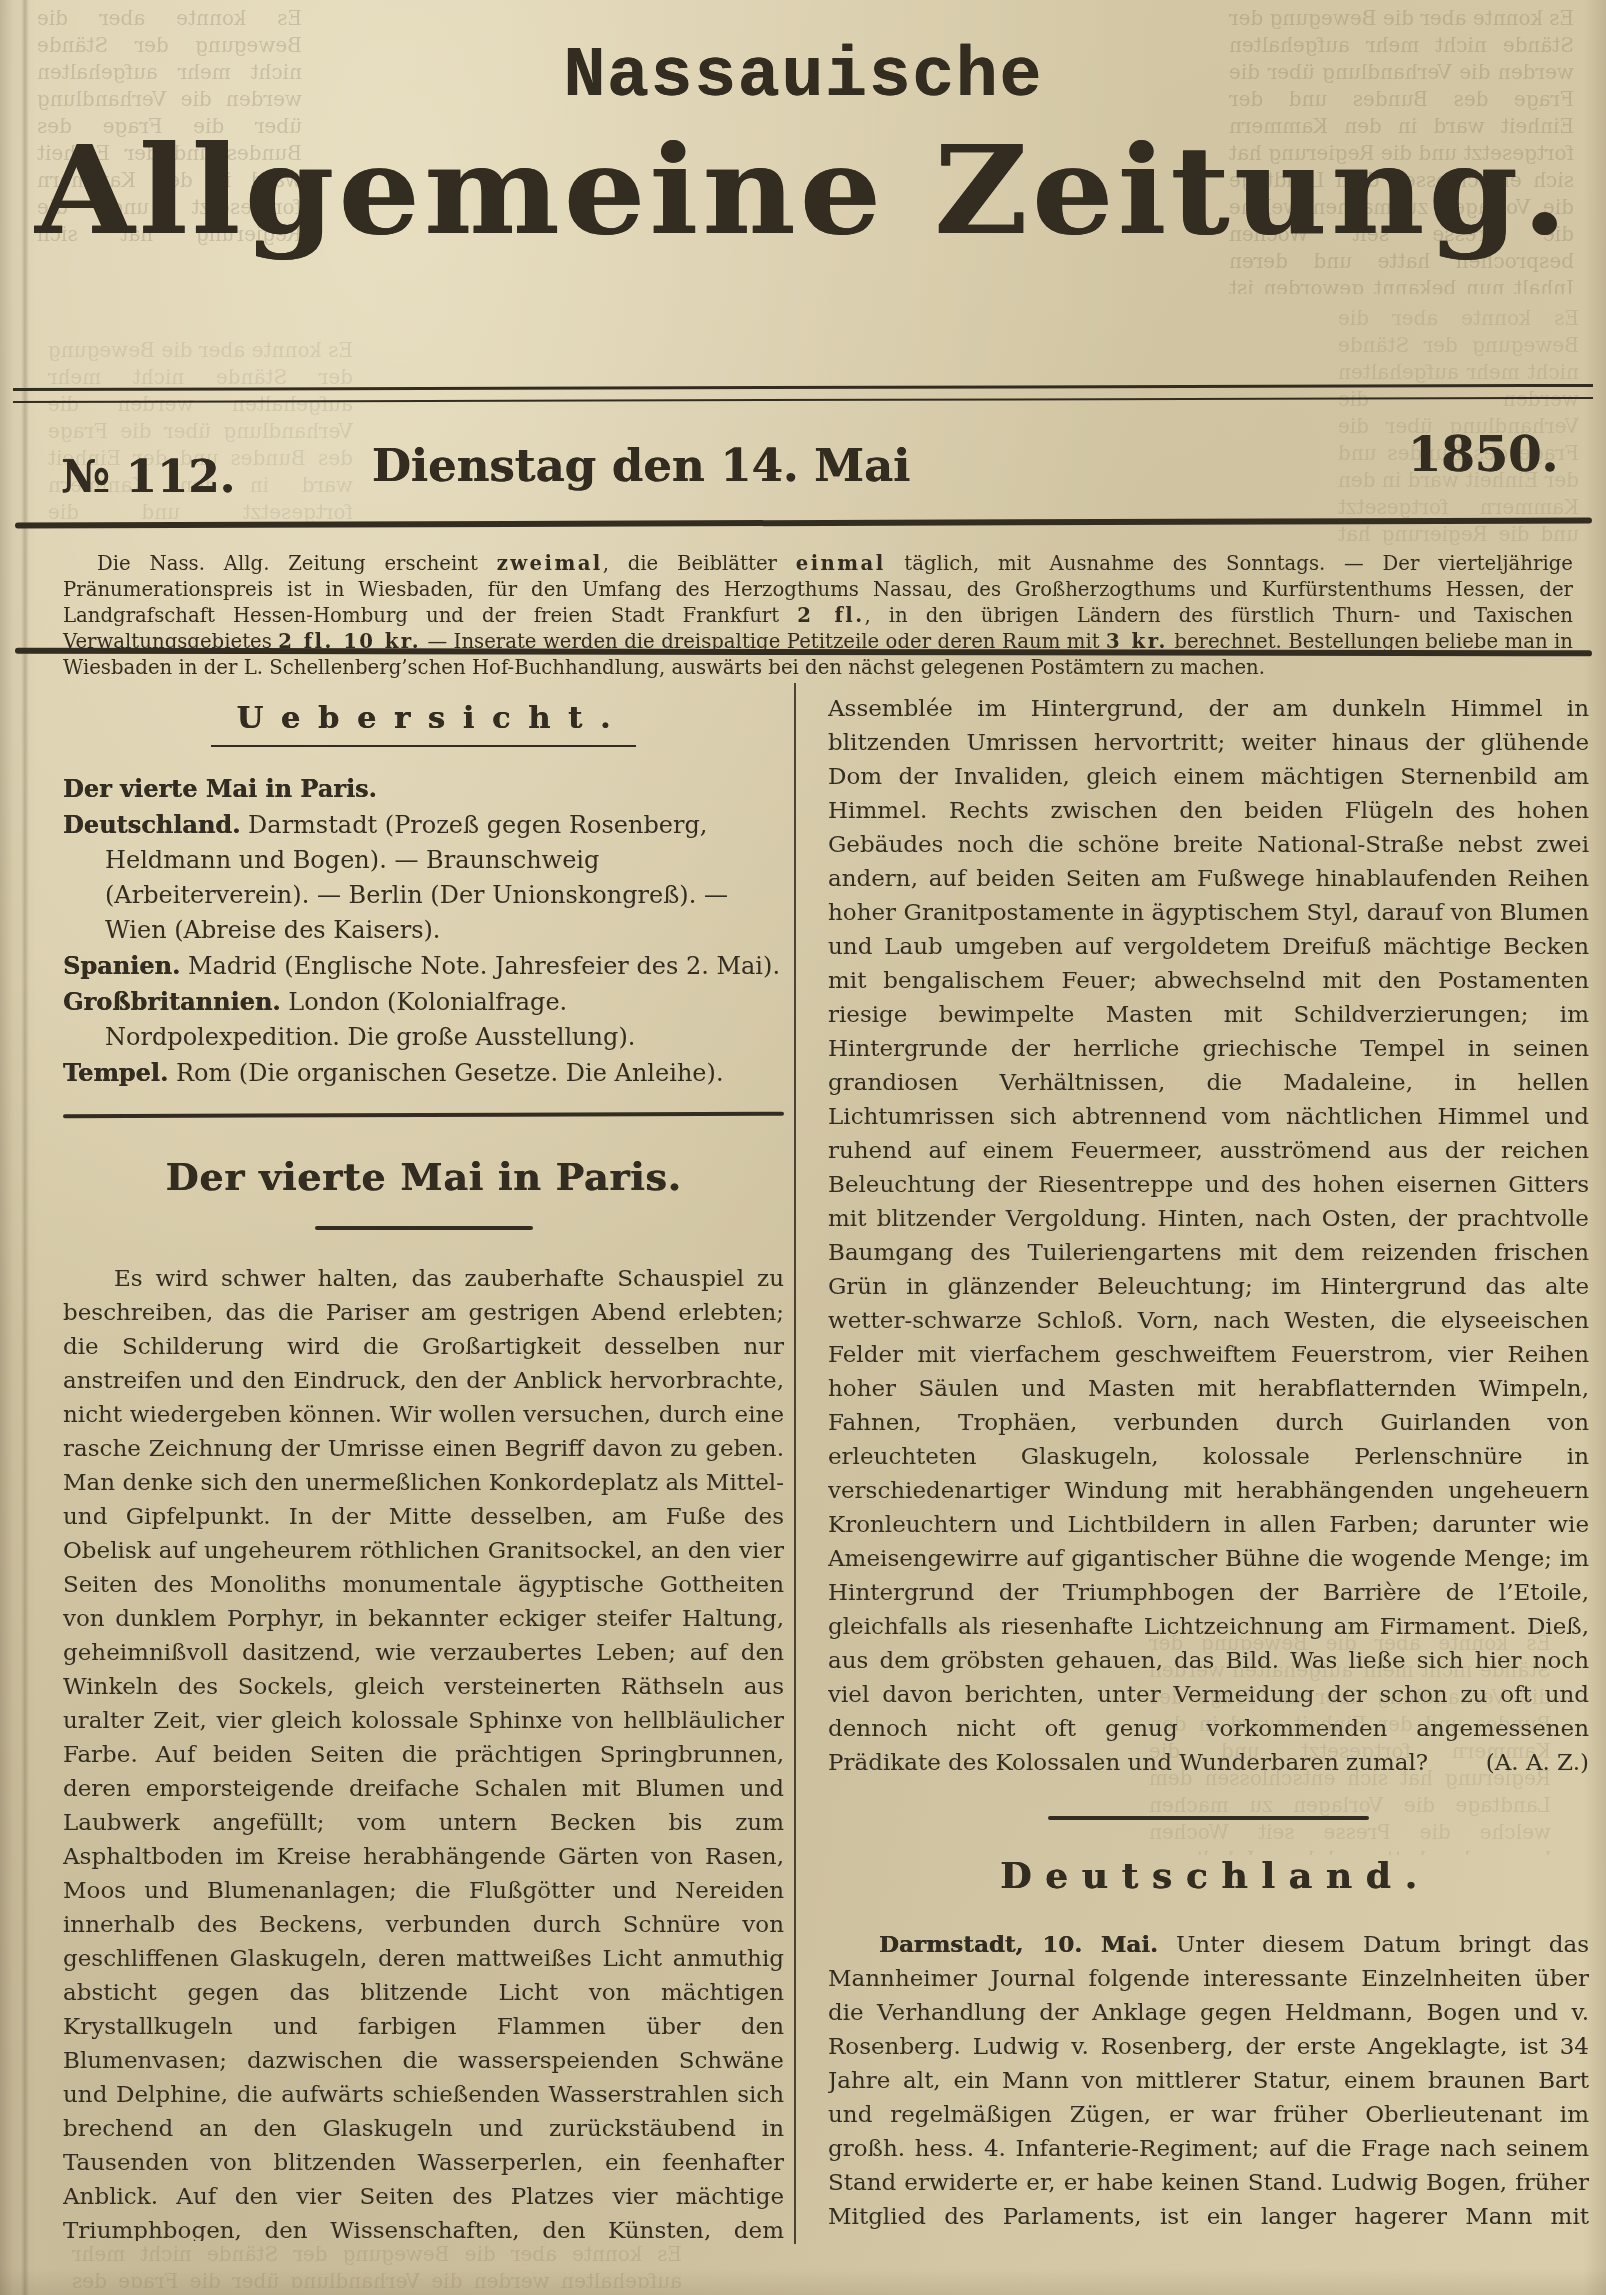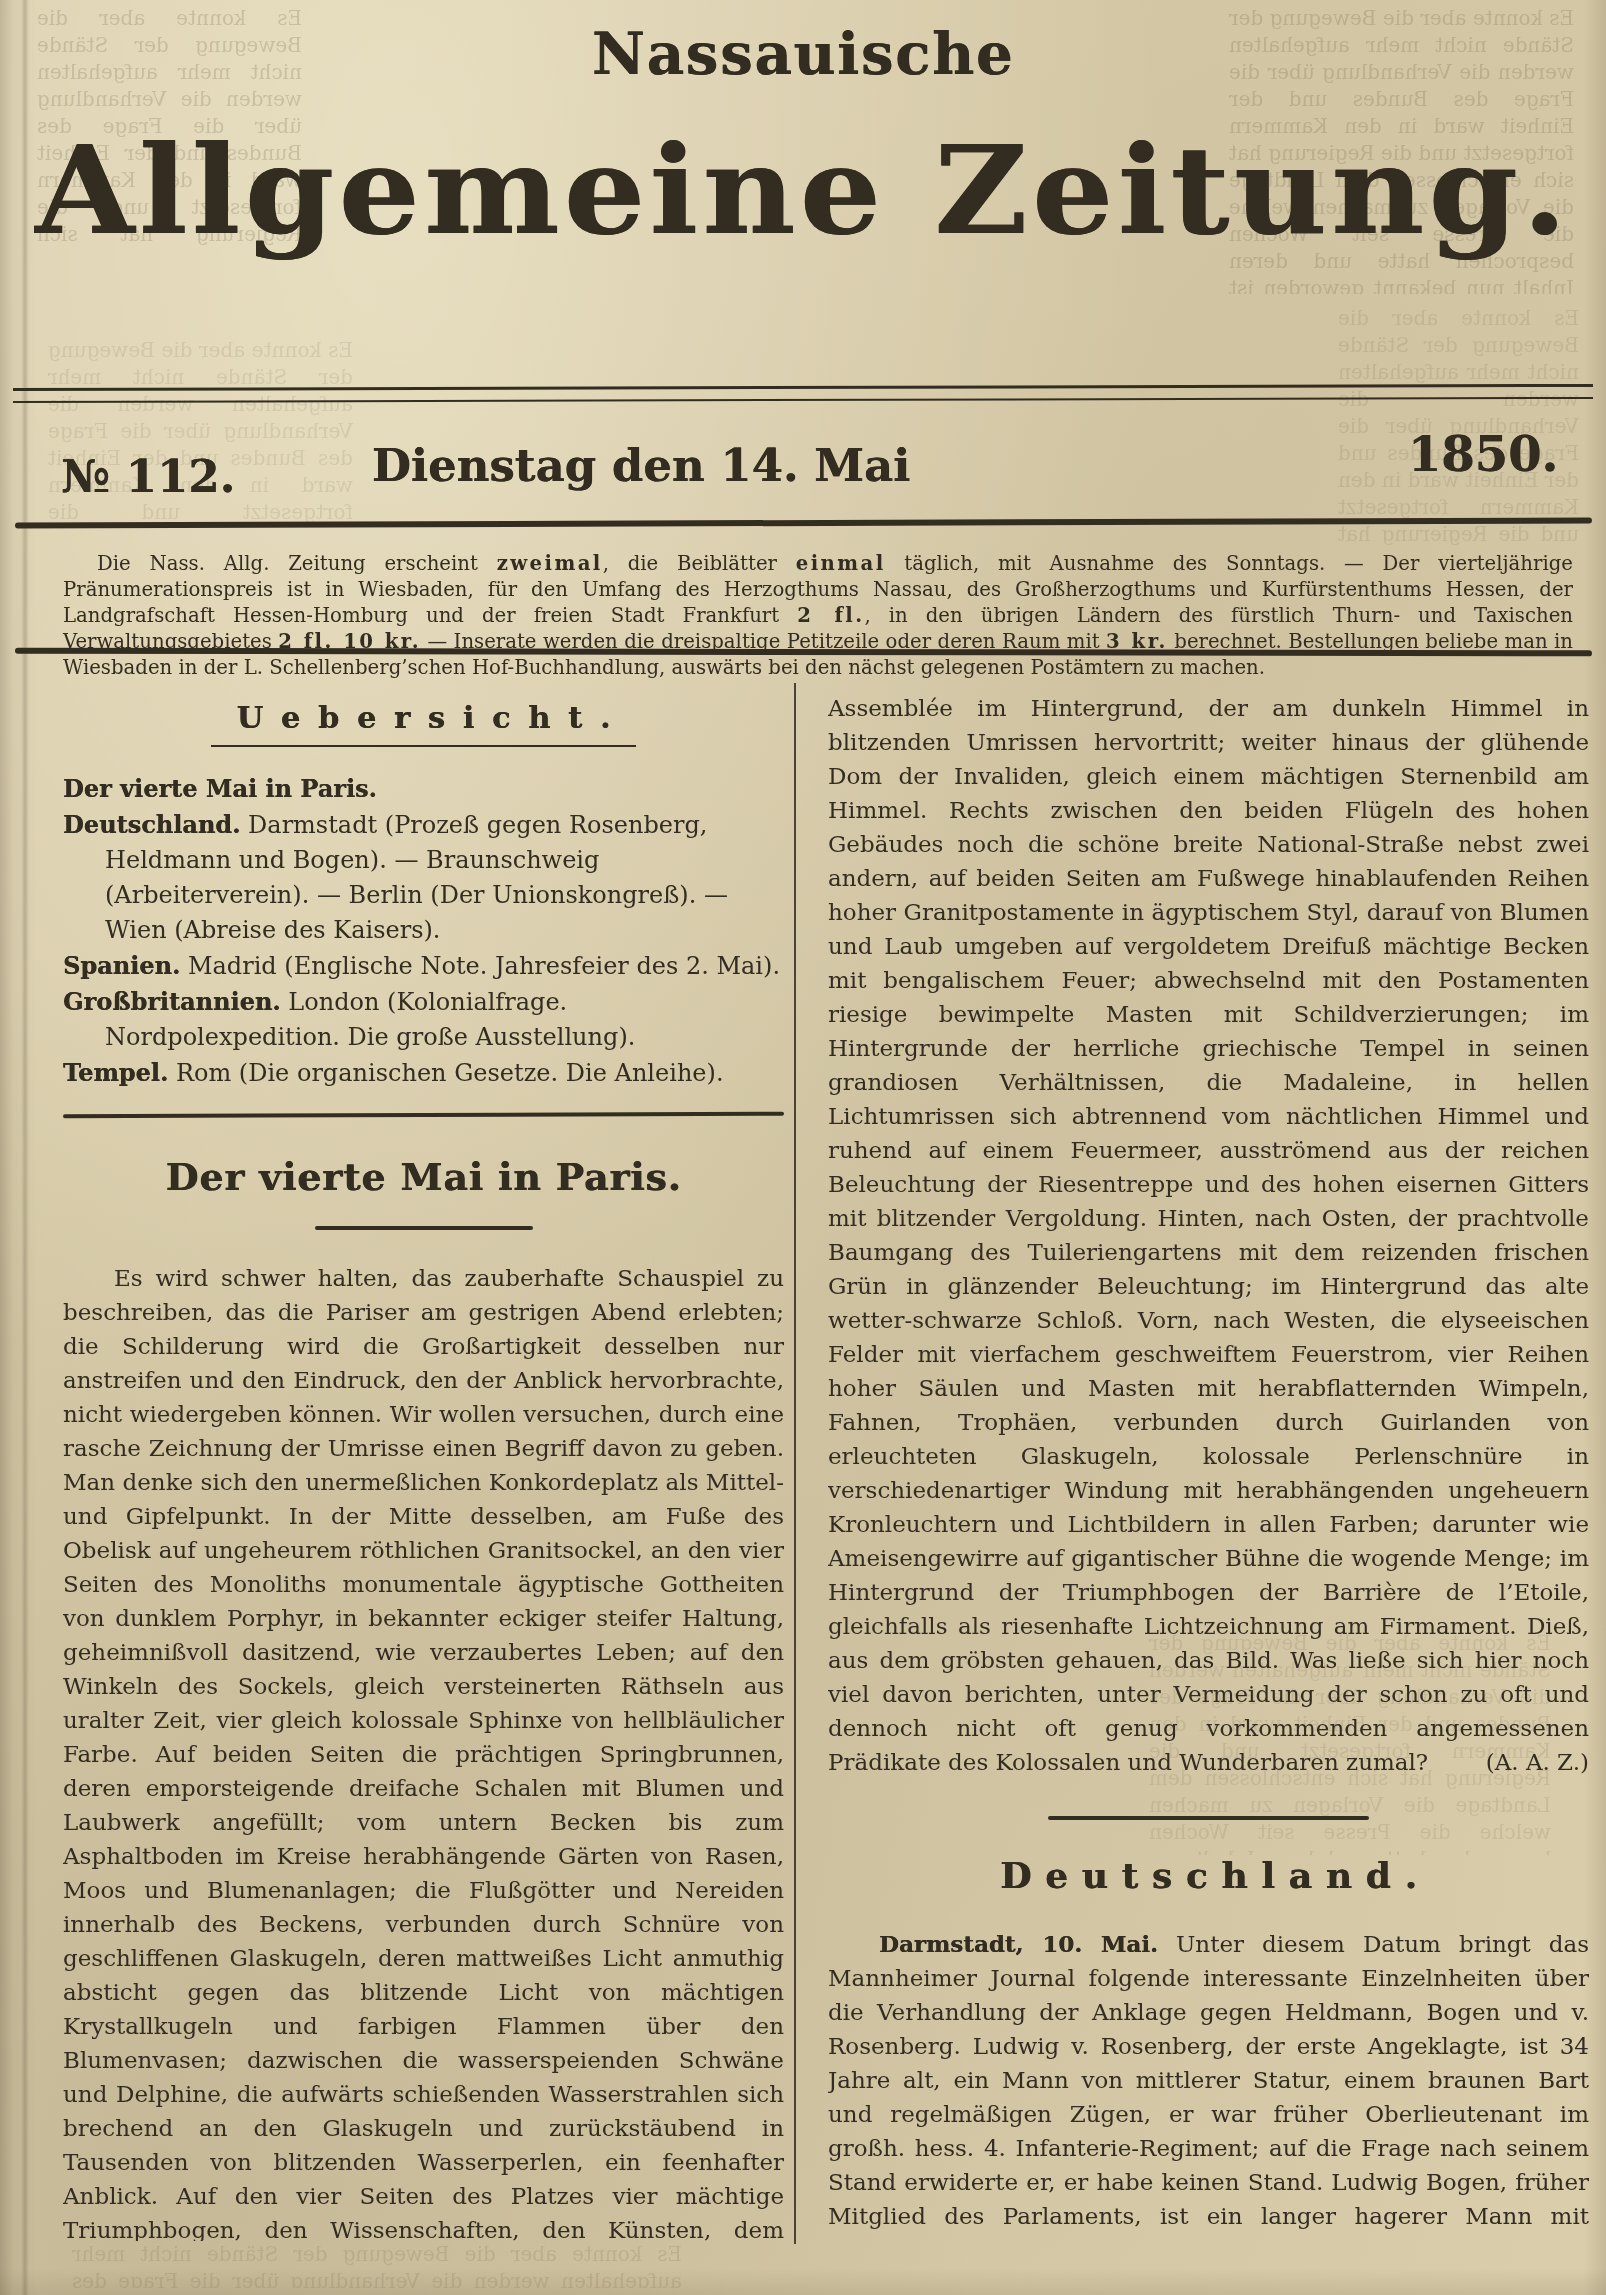--- a/index.html
+++ b/index.html
@@ -26,22 +26,22 @@
   }
   
   .ghost{
     position:absolute;z-index:0;
     transform:scaleX(-1);
     color:#7a6e55;opacity:0.26;filter:blur(0.6px);
     font-size:20px;line-height:27px;text-align:justify;overflow:hidden;
     pointer-events:none;
   }
   .blackletter{font-weight:bold;text-shadow:0.5px 0 currentColor;}
-  #title1{position:absolute;z-index:1;top:4px;left:0;width:100%;text-align:center;
-    font-size:58px;line-height:100px;letter-spacing:1.6px;}
+  #title1{position:absolute;z-index:1;top:27px;left:0;width:100%;text-align:center;
+    font-size:70px;line-height:100px;letter-spacing:1.6px;font-family:Liberation Mono, monospace;}
   #title2{position:absolute;z-index:1;top:114px;left:0;width:100%;text-align:center;
     font-size:122px;line-height:153px;letter-spacing:4px;transform:scaleX(1.05);}
   .rule-double{position:absolute;z-index:1;top:386px;left:13px;right:13px;height:10.4px;
     border-top:3.2px solid #332c20;border-bottom:2.4px solid #332c20;transform:rotate(-0.15deg);}
   #dateline{position:absolute;z-index:1;top:408px;left:0;right:0;height:96px;}
   #issue-no{position:absolute;left:61px;top:21px;font-size:45px;font-weight:bold;text-shadow:0.4px 0 currentColor;margin-top:21px;}
   #date-center{position:absolute;left:641px;top:31px;transform:translateX(-50%);
     font-size:45px;font-weight:bold;white-space:nowrap;text-shadow:0.4px 0 currentColor;}
   #year{position:absolute;right:48px;top:17.7px;font-size:48px;font-weight:bold;text-shadow:0.6px 0 currentColor;}
   .rule-thick-a{position:absolute;z-index:1;top:520px;left:14.5px;right:14.5px;height:5.6px;

